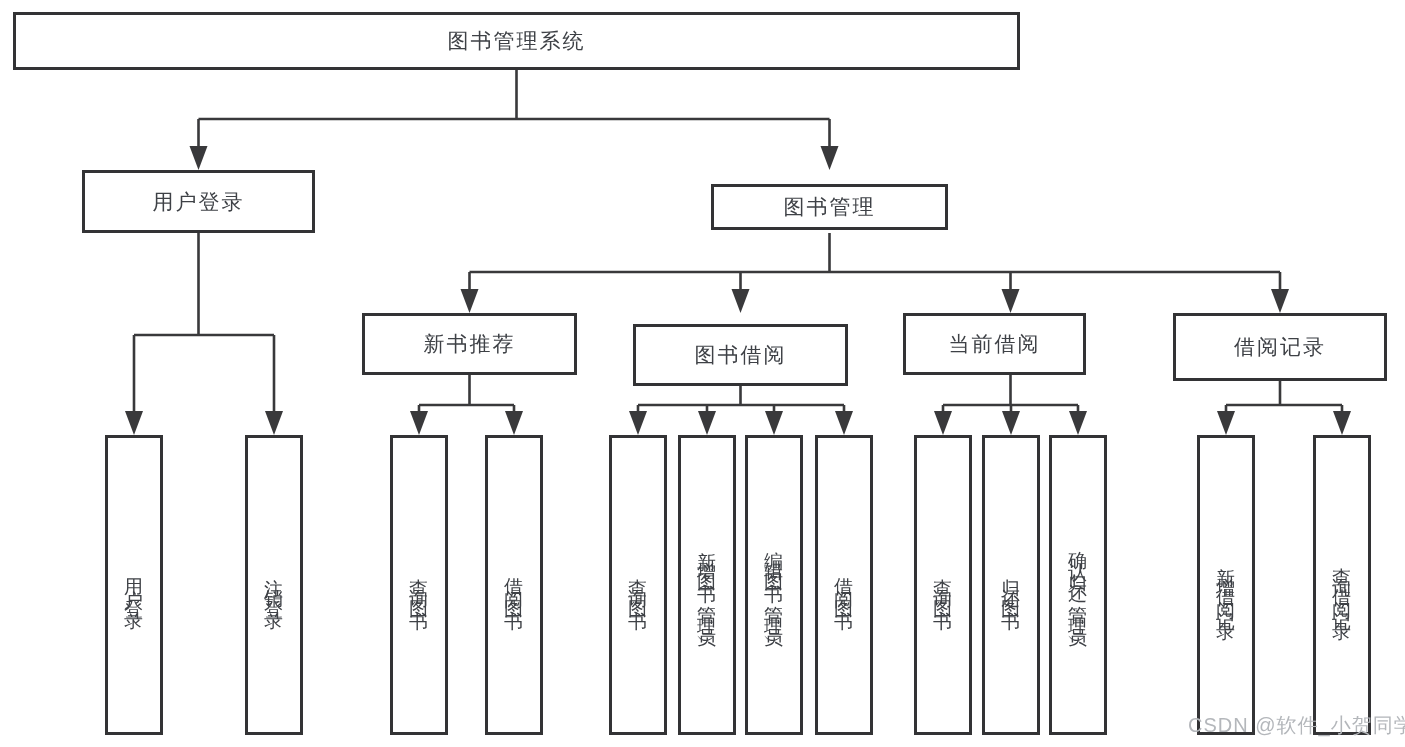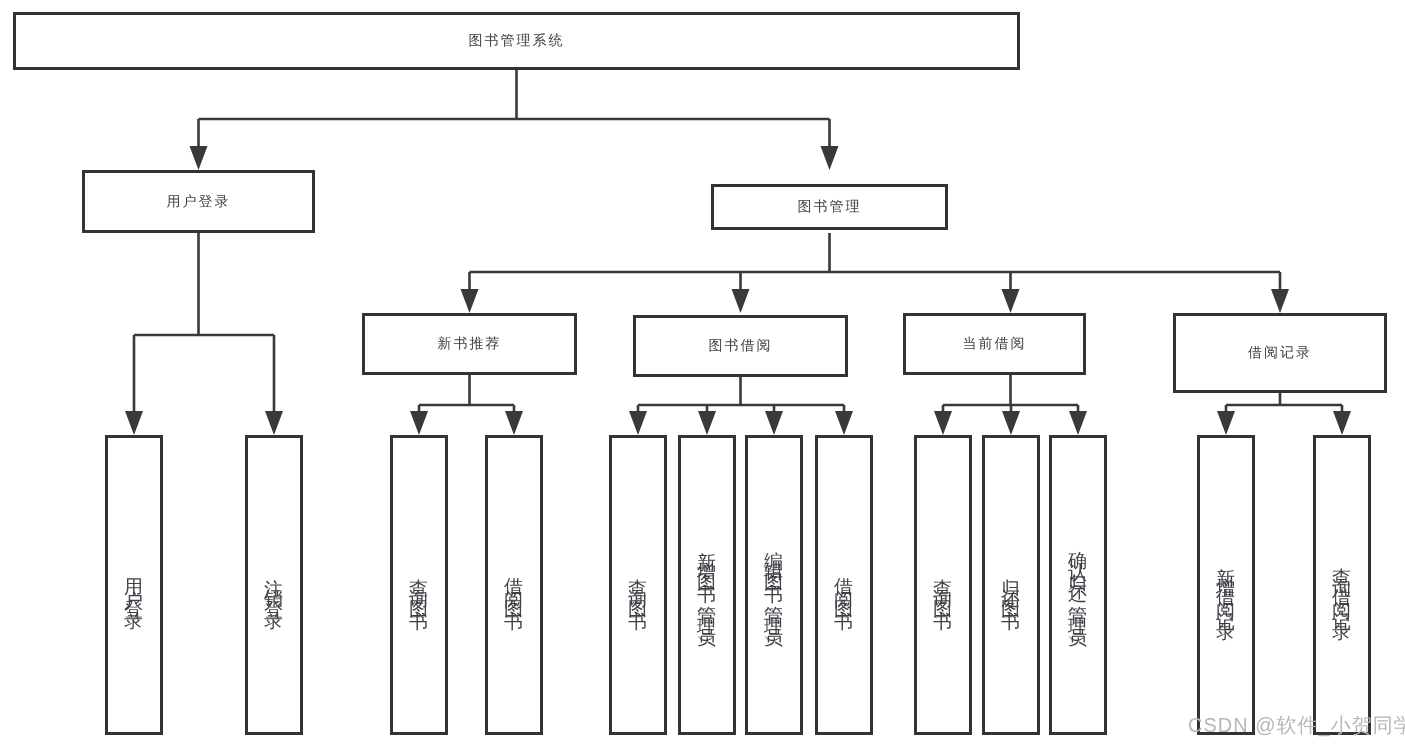--- a/index.html
+++ b/index.html
@@ -23,21 +23,21 @@
   .box {
     position: absolute;
     background: #fff;
     border: 3px solid var(--color-border);
     display: flex;
     align-items: center;
     justify-content: center;
     color: var(--color-text);
   }
   .hlabel {
-    font-size: 14px;
+    font-size: 21px;
     letter-spacing: 2px;
     white-space: nowrap;
   }
   .vtext {
     writing-mode: vertical-rl;
     text-orientation: mixed;
     font-size: 19px;
     letter-spacing: 11px;
     line-height: 1;
     white-space: nowrap;
@@ -108,27 +108,27 @@
   <div class="box" style="left:82px; top:170px; width:233px; height:63px;">
     <span class="hlabel">用户登录</span>
   </div>
   <div class="box" style="left:711px; top:184px; width:237px; height:46px;">
     <span class="hlabel">图书管理</span>
   </div>
 
   <div class="box" style="left:362px; top:313px; width:215px; height:62px;font-family:Liberation Serif, serif;">
     <span class="hlabel">新书推荐</span>
   </div>
-  <div class="box" style="left:633px; top:315px; width:215px; height:62px;justify-content:center;">
+  <div class="box" style="left:633px; top:324px; width:215px; height:62px;justify-content:center;">
     <span class="hlabel">图书借阅</span>
   </div>
   <div class="box" style="left:903px; top:313px; width:183px; height:62px;">
     <span class="hlabel">当前借阅</span>
   </div>
-  <div class="box" style="left:1173px; top:313px; width:214px; height:80px;">
+  <div class="box" style="left:1173px; top:313px; width:214px; height:68px;">
     <span class="hlabel">借阅记录</span>
   </div>
 
   <div class="box" style="left:105px; top:435px; width:58px; height:300px;">
     <span class="vtext">用户登录</span>
   </div>
   <div class="box" style="left:245px; top:435px; width:58px; height:300px;">
     <span class="vtext">注销登录</span>
   </div>
 

